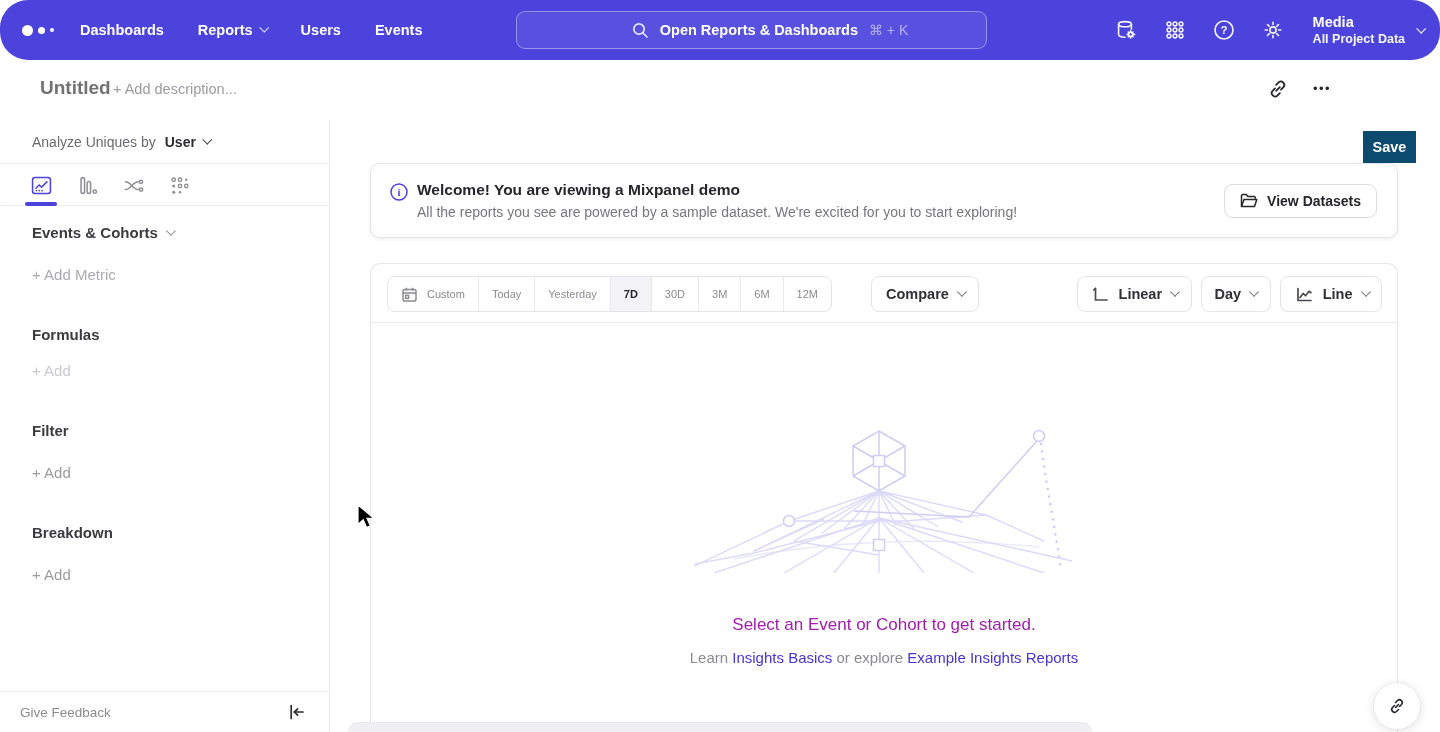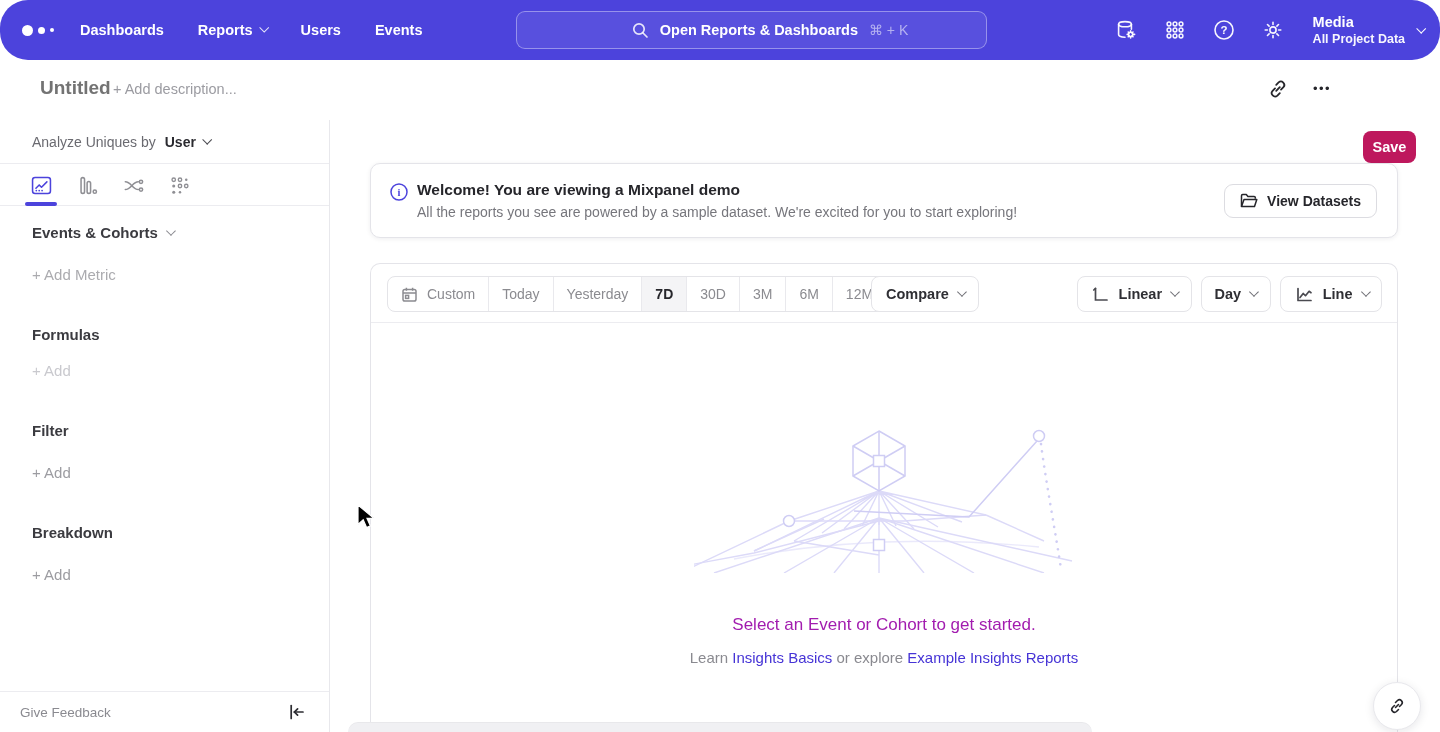--- a/index.html
+++ b/index.html
@@ -26,21 +26,21 @@
   .proj-name { color:#fff; font-size:14.5px; font-weight:700; line-height:17px; }
   .proj-sub { color:rgba(255,255,255,.95); font-size:12.5px; font-weight:700; line-height:16px; }
   .proj .chev { color:#fff; margin-top:-2px; }
 
   
   .header { position:absolute; left:0; top:60px; width:1440px; height:60px; background:#fff; }
   .title { position:absolute; left:40px; top:17px; font-size:19px; font-weight:700; color:#737373; cursor:text; }
   .desc { position:absolute; left:113px; top:21px; font-size:14.5px; color:#9b9ba1; cursor:text; }
   .hdr-link { position:absolute; left:1266px; top:17px; width:26px; height:26px; color:#26262b; cursor:pointer; }
   .hdr-more { position:absolute; left:1308px; top:13px; width:28px; height:30px; font-size:13px; letter-spacing:1.5px; color:#26262b; display:flex; align-items:center; justify-content:center; cursor:pointer; }
-  .save-btn { position:absolute; left:1363px; top:71px; width:53px; height:32px; background:#be185d; color:#fff; font-size:14.5px; font-weight:600; border:none; border-radius:8px; font-family:inherit; cursor:default; }
+  .save-btn { position:absolute; left:1363px; top:71px; width:53px; height:32px; background:#0c4a6e; color:#fff; font-size:14.5px; font-weight:600; border:none; border-radius:0; font-family:inherit; cursor:default; }
 
   
   .sidebar { position:absolute; left:0; top:120px; width:330px; height:612px; background:#fff; border-right:1px solid #e8e8ec; z-index:2; }
   .analyze-row { position:absolute; left:0; top:0; width:100%; height:44px; border-bottom:1px solid #ececf0; display:flex; align-items:center; padding-left:32px; gap:6px; }
   .analyze-label { font-size:14px; color:#6a6a70; }
   .analyze-value { font-size:14px; font-weight:700; color:#2b2b30; display:flex; align-items:center; gap:7px; cursor:pointer; margin-left:3px; }
   .analyze-value .chev { color:#4a4a50; margin-top:-2px; }
   .tabs-row { position:absolute; left:0; top:45px; width:100%; height:41px; border-bottom:1px solid #ececf0; display:flex; align-items:center; padding-left:28px; gap:20px; }
   .tab { position:relative; width:26px; height:41px; display:flex; align-items:center; justify-content:center; cursor:pointer; }
   .tab.active::after { content:""; position:absolute; left:-3px; right:-3px; bottom:0; height:3.5px; border-radius:3px; background:#4c43dc; }
@@ -57,21 +57,21 @@
   
   .banner { position:absolute; left:370px; top:163px; width:1028px; height:75px; background:#fff; border:1px solid #e4e4e9; border-radius:10px; box-shadow:0 1px 5px rgba(20,20,43,.07); z-index:1; }
   .banner-icon { position:absolute; left:19px; top:19px; width:18px; height:18px; }
   .banner-title { position:absolute; left:46px; top:17px; font-size:15.5px; font-weight:700; color:#26262b; }
   .banner-sub { position:absolute; left:46px; top:40px; font-size:14px; color:#76767c; }
   .datasets-btn { position:absolute; right:20px; top:20px; height:34px; display:flex; align-items:center; gap:9px; border:1px solid #dcdce1; border-radius:9px; background:#fff; padding:0 15px; font-size:14px; font-weight:600; color:#26262b; font-family:inherit; cursor:pointer; }
 
   .report-card { position:absolute; left:370px; top:263px; width:1028px; height:469px; background:#fff; border:1px solid #e4e4e9; border-bottom:none; border-radius:10px 10px 0 0; z-index:1; }
   .controls-row { position:relative; width:100%; height:59px; border-bottom:1px solid #ececf0; }
   .seg-control { position:absolute; left:16px; top:12px; height:36px; display:flex; border:1px solid #e4e4e8; border-radius:8px; overflow:hidden; background:#fff; }
-  .seg { display:flex; align-items:center; gap:9px; padding:0 13px; font-size:14px; color:#8b8b90; border-right:1px solid #e9e9ed; cursor:pointer; white-space:nowrap; }
+  .seg { display:flex; align-items:center; gap:9px; padding:0 13px; font-size:11px; color:#8b8b90; border-right:1px solid #e9e9ed; cursor:pointer; white-space:nowrap; }
   .seg:last-child { border-right:none; }
   .seg.active { background:#f4f4f6; color:#26262b; font-weight:600; }
   .compare-btn { position:absolute; left:500px; top:12px; height:36px; display:flex; align-items:center; gap:9px; padding:0 14px; border:1px solid #e4e4e8; border-radius:8px; background:#fff; font-size:14.5px; font-weight:600; color:#2f2f34; font-family:inherit; cursor:pointer; }
   .right-controls { position:absolute; right:15px; top:12px; display:flex; gap:9px; }
   .ctl-btn { height:36px; display:flex; align-items:center; gap:9px; padding:0 13px; border:1px solid #e4e4e8; border-radius:8px; background:#fff; font-size:14.5px; font-weight:600; color:#2f2f34; font-family:inherit; cursor:pointer; }
   .ctl-btn .chev, .compare-btn .chev, .seg .chev { color:#6f6f75; width:6.5px; height:6.5px; margin-top:-3px; }
 
   .empty-area { position:relative; width:100%; height:409px; display:flex; flex-direction:column; align-items:center; }
   .illustration { margin-top:100px; }
   .empty-title { margin-top:42px; font-size:17px; font-weight:400; color:#a21caf; }

